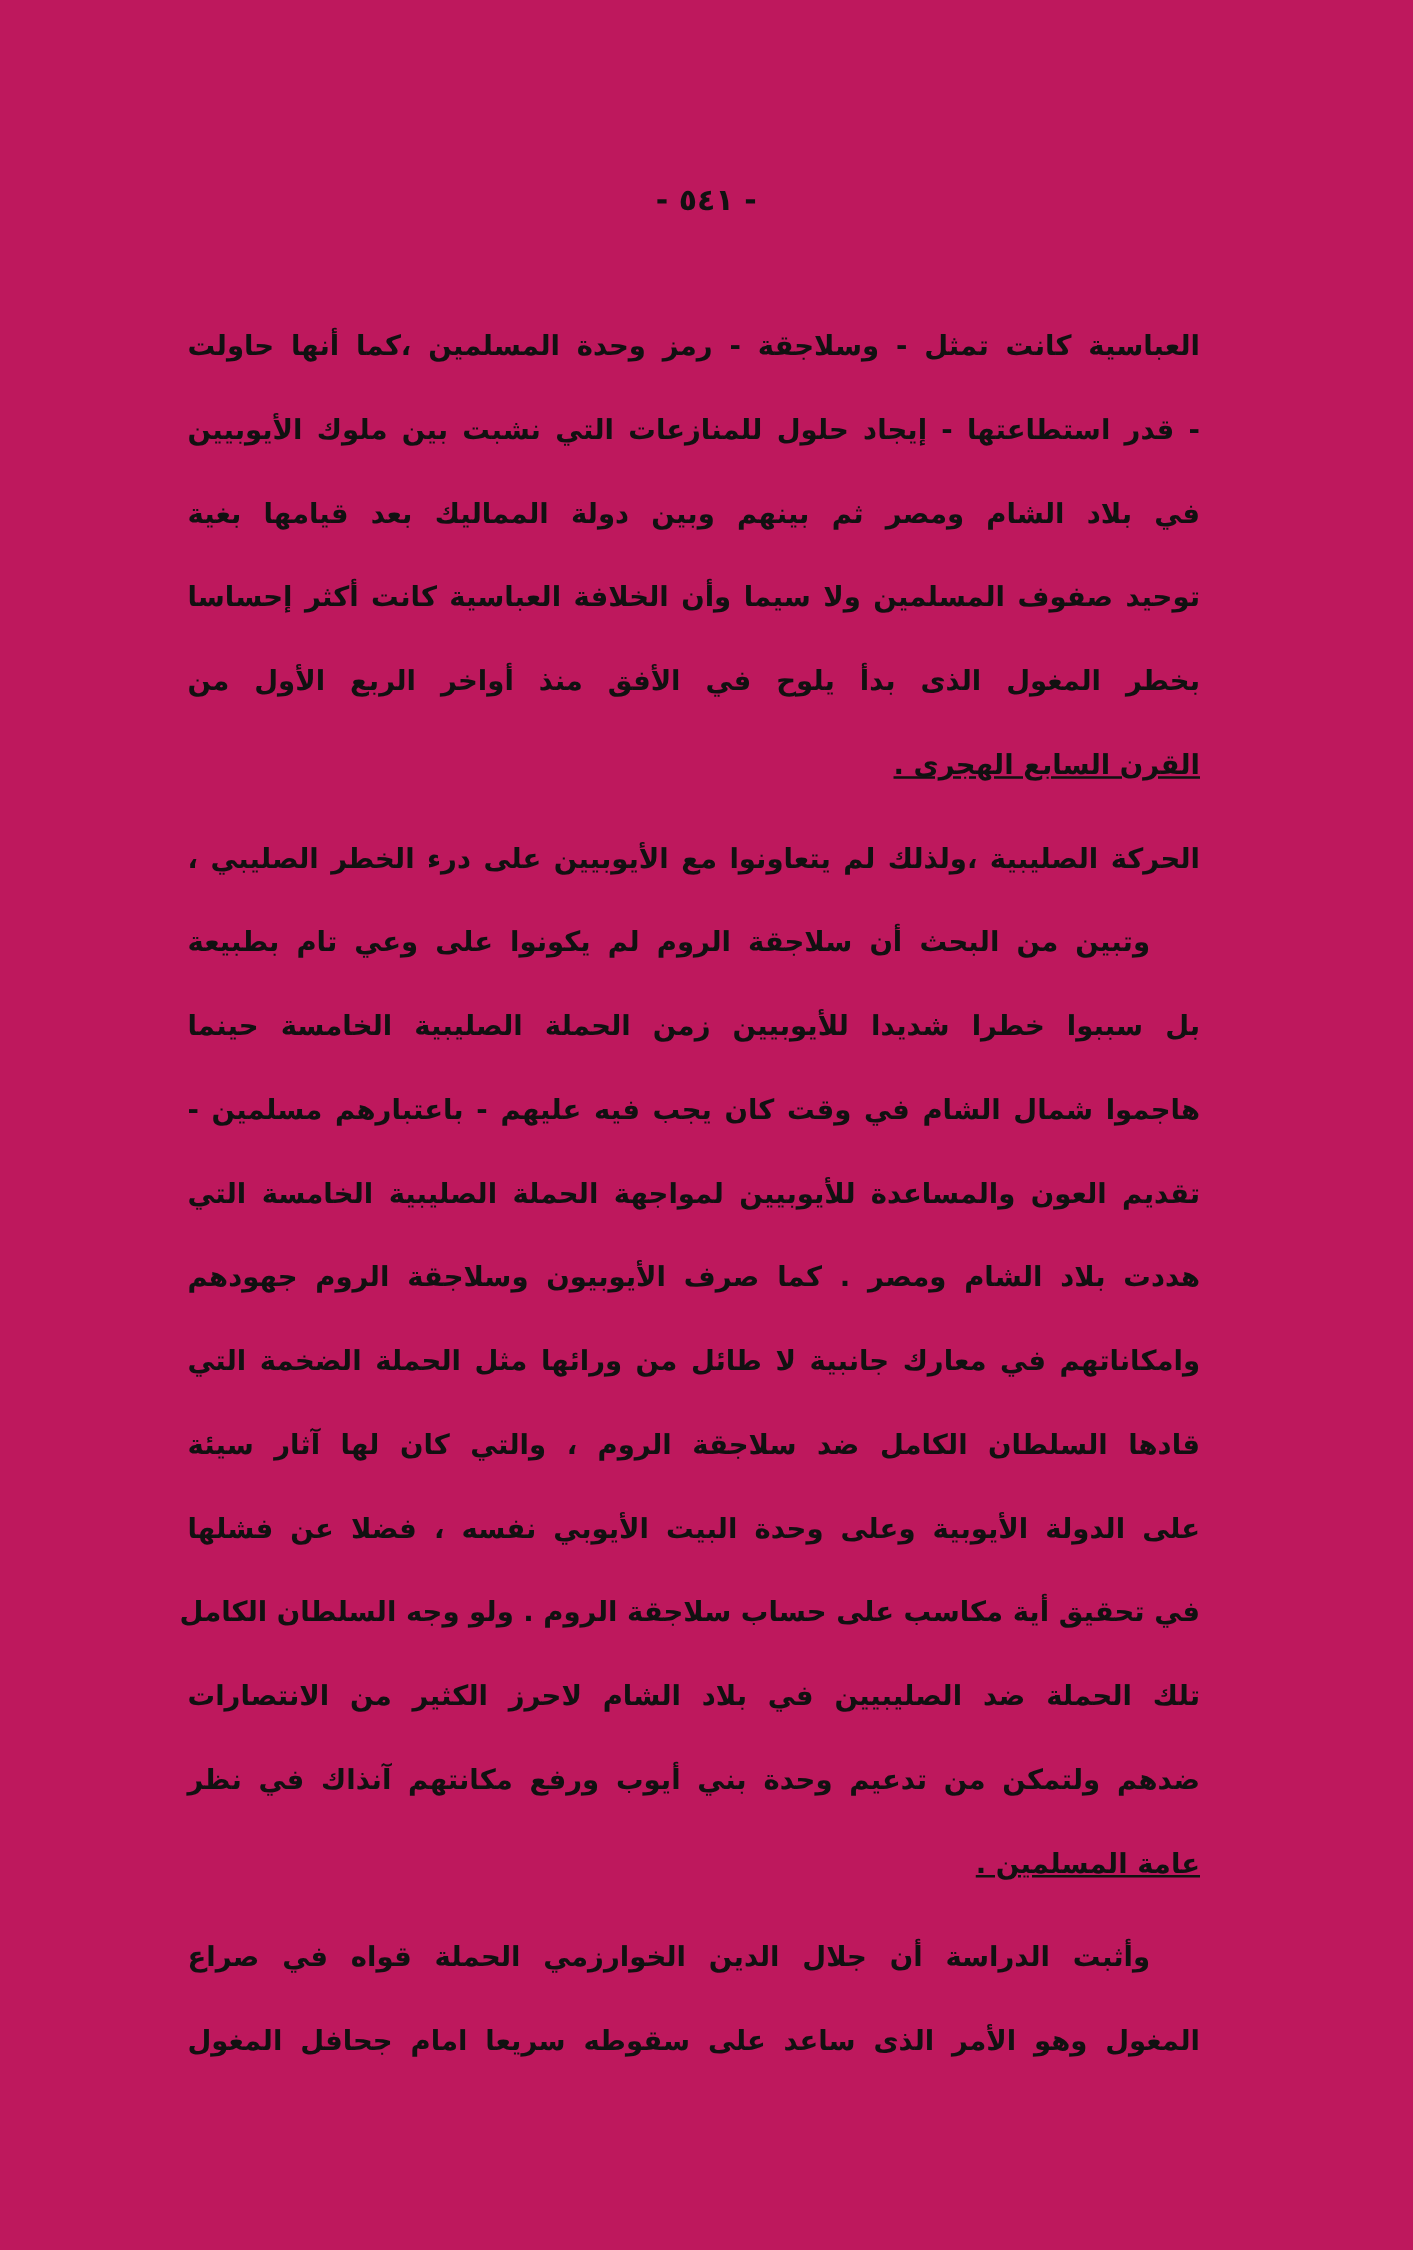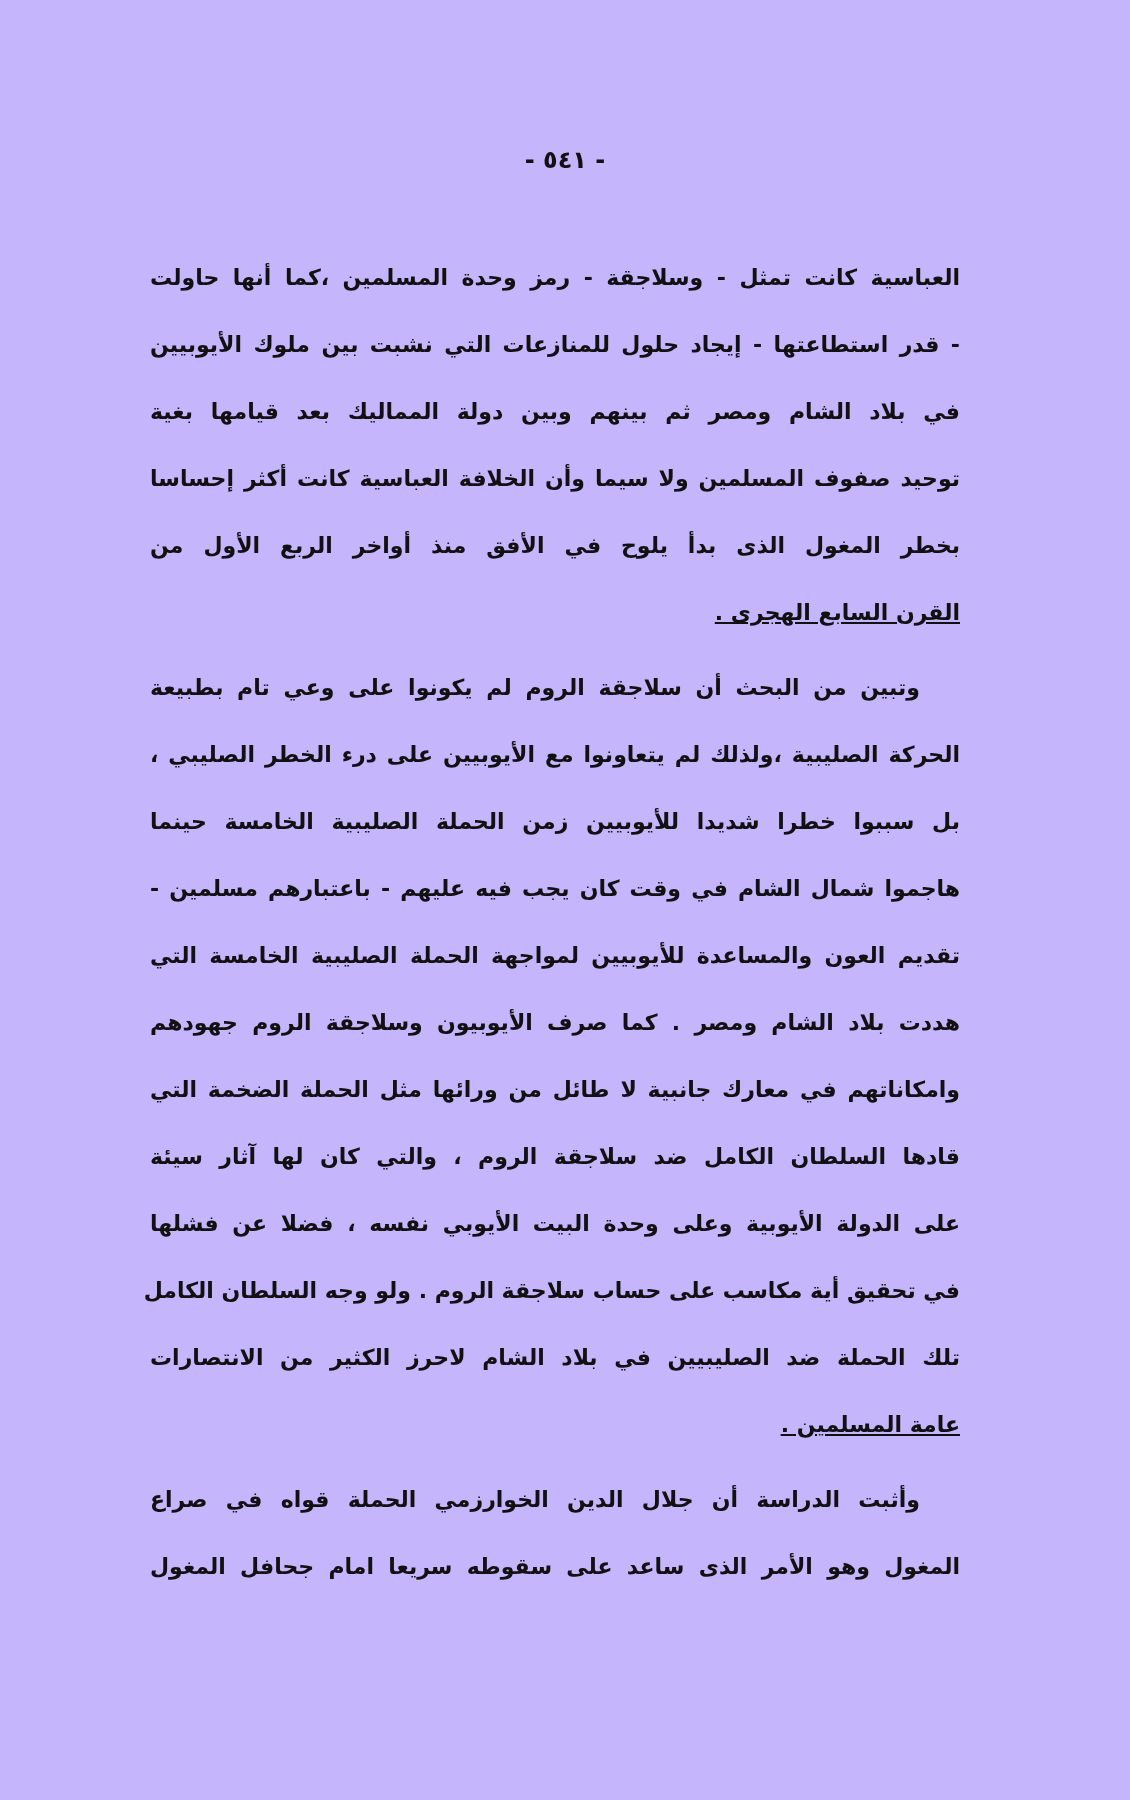--- a/index.html
+++ b/index.html
@@ -1,17 +1,17 @@
 <!DOCTYPE html>
 <html><head>
 <meta charset="utf-8">
 <style>
   html, body { margin: 0; padding: 0; background: #ffffff; }
   body { width: 1130px; height: 1800px; position: relative; overflow: hidden; }
-  .page { position: absolute; left: 0; top: 0; width: 1130px; height: 1800px; background: #c4b5fd; }
+  .page { position: absolute; left: 0; top: 0; width: 1130px; height: 1800px; background: #be185d; }
   .page-number {
     position: absolute; top: 146px; left: 0; width: 1130px;
     text-align: center; font-family: "DejaVu Sans", sans-serif;
     font-size: 24px; font-weight: bold; color: #111; direction: rtl;
     letter-spacing: 4px;
   }
   .text-block {
     position: absolute; left: 150px; width: 810px; top: 258px;
     direction: rtl; font-family: "DejaVu Sans", sans-serif;
     font-size: 22px; font-weight: bold; color: #111;
@@ -34,31 +34,32 @@
     <div>
       <div class="line">العباسية كانت تمثل - وسلاجقة - رمز وحدة المسلمين ،كما أنها حاولت</div>
       <div class="line">- قدر استطاعتها - إيجاد حلول للمنازعات التي نشبت بين ملوك الأيوبيين</div>
       <div class="line">في بلاد الشام ومصر ثم بينهم وبين دولة المماليك بعد قيامها بغية</div>
       <div class="line">توحيد صفوف المسلمين ولا سيما وأن الخلافة العباسية كانت أكثر إحساسا</div>
       <div class="line">بخطر المغول الذى بدأ يلوح في الأفق منذ أواخر الربع الأول من</div>
       <div class="line last">القرن السابع الهجرى .</div>
     </div>
     <div class="para-gap"></div>
     <div>
+      <div class="line">الحركة الصليبية ،ولذلك لم يتعاونوا مع الأيوبيين على درء الخطر الصليبي ،</div>
       <div class="line indent">وتبين من البحث أن سلاجقة الروم لم يكونوا على وعي تام بطبيعة</div>
-      <div class="line">الحركة الصليبية ،ولذلك لم يتعاونوا مع الأيوبيين على درء الخطر الصليبي ،</div>
       <div class="line">بل سببوا خطرا شديدا للأيوبيين زمن الحملة الصليبية الخامسة حينما</div>
       <div class="line">هاجموا شمال الشام في وقت كان يجب فيه عليهم - باعتبارهم مسلمين -</div>
       <div class="line">تقديم العون والمساعدة للأيوبيين لمواجهة الحملة الصليبية الخامسة التي</div>
       <div class="line">هددت بلاد الشام ومصر . كما صرف الأيوبيون وسلاجقة الروم جهودهم</div>
       <div class="line">وامكاناتهم في معارك جانبية لا طائل من ورائها مثل الحملة الضخمة التي</div>
       <div class="line">قادها السلطان الكامل ضد سلاجقة الروم ، والتي كان لها آثار سيئة</div>
       <div class="line">على الدولة الأيوبية وعلى وحدة البيت الأيوبي نفسه ، فضلا عن فشلها</div>
       <div class="line">في تحقيق أية مكاسب على حساب سلاجقة الروم . ولو وجه السلطان الكامل</div>
       <div class="line">تلك الحملة ضد الصليبيين في بلاد الشام لاحرز الكثير من الانتصارات</div>
+      <div class="line">ضدهم ولتمكن من تدعيم وحدة بني أيوب ورفع مكانتهم آنذاك في نظر</div>
       <div class="line last">عامة المسلمين .</div>
     </div>
     <div class="para-gap"></div>
     <div>
       <div class="line indent">وأثبت الدراسة أن جلال الدين الخوارزمي الحملة قواه في صراع</div>
       <div class="line">المغول وهو الأمر الذى ساعد على سقوطه سريعا امام جحافل المغول</div>
     </div>
   </div>
 </div>
 

